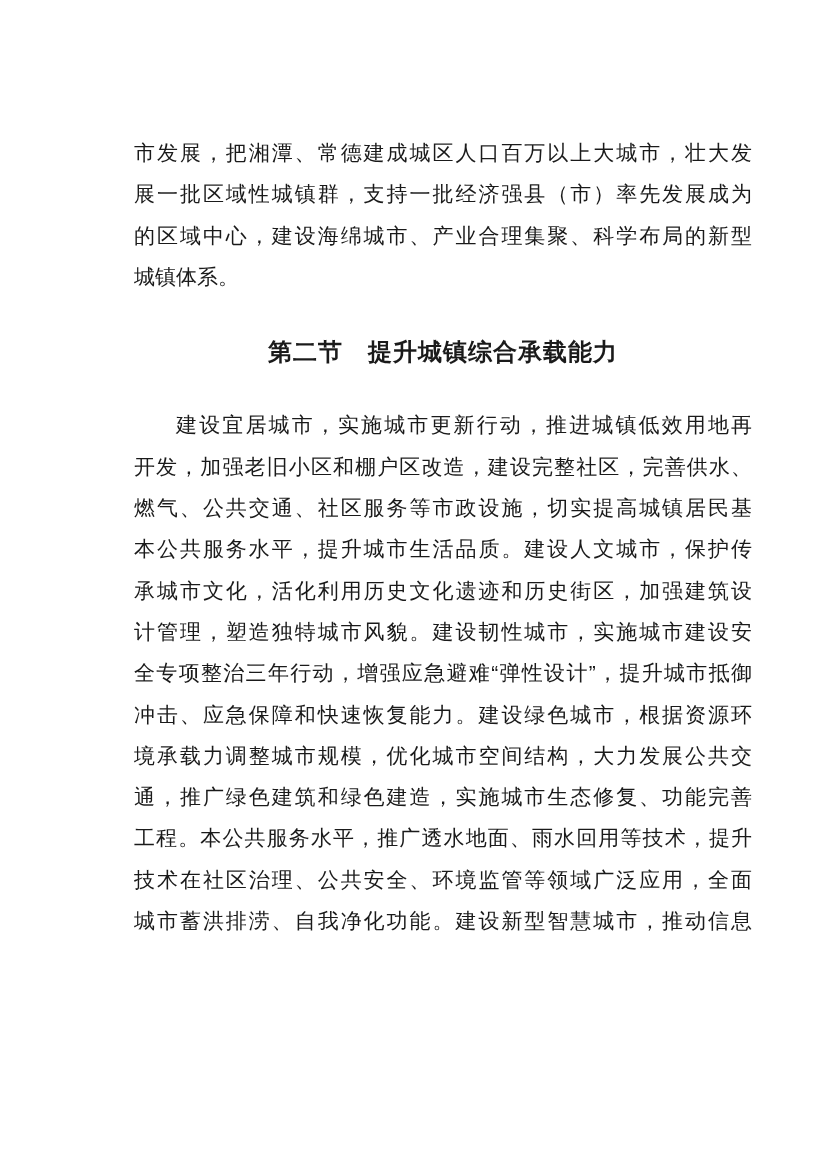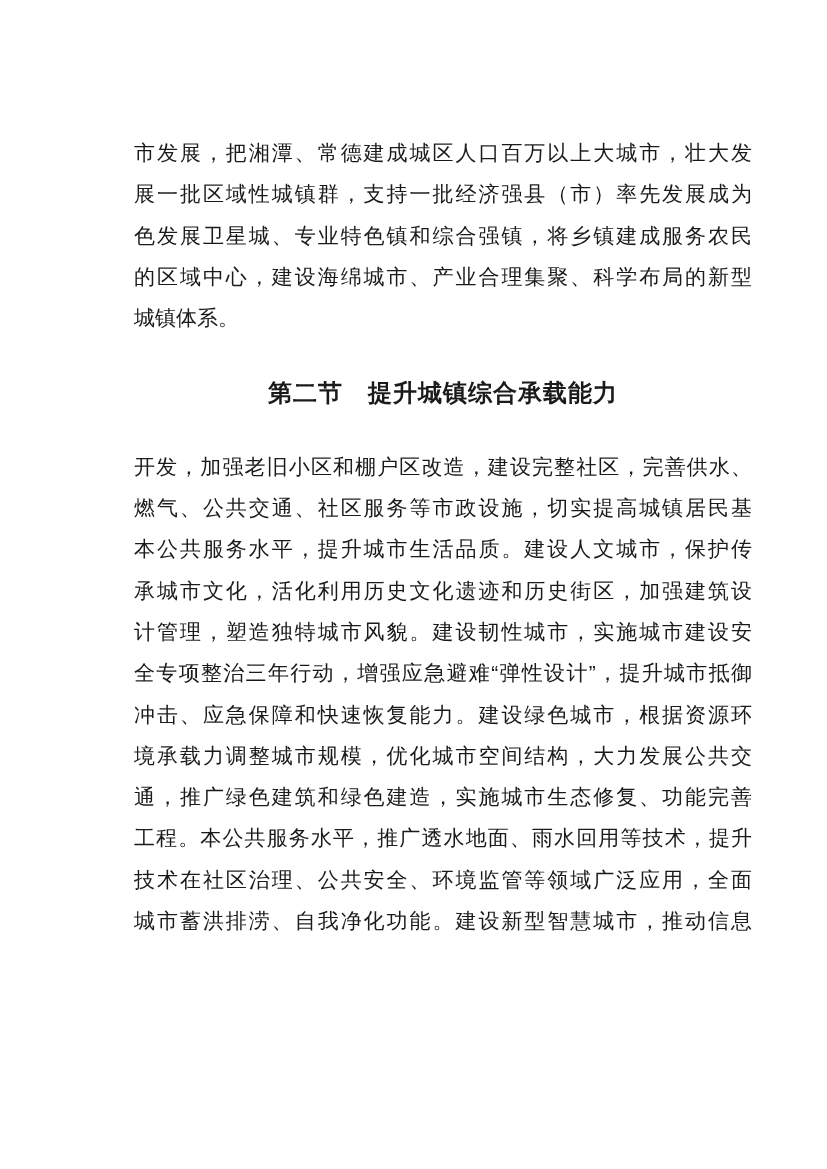--- a/index.html
+++ b/index.html
@@ -66,28 +66,28 @@
 </style>
 </head>
 <body>
 
 <div class="page">
   <div class="text-block">
 
     <div class="para">
       <div class="line">市发展，把湘潭、常德建成城区人口百万以上大城市，壮大发</div>
       <div class="line">展一批区域性城镇群，支持一批经济强县（市）率先发展成为</div>
-      <div class="line">色发展卫星城、专业特色镇和综合强镇，将乡镇建成服务农民</div>
       <div class="line">的区域中心，建设海绵城市、产业合理集聚、科学布局的新型</div>
       <div class="line last-line">城镇体系。</div>
     </div>
 
     <h2 class="heading">第二节　提升城镇综合承载能力</h2>
 
     <div class="para para-body">
+      <div class="line first-indent">建设宜居城市，实施城市更新行动，推进城镇低效用地再</div>
       <div class="line">开发，加强老旧小区和棚户区改造，建设完整社区，完善供水、</div>
       <div class="line">燃气、公共交通、社区服务等市政设施，切实提高城镇居民基</div>
       <div class="line">本公共服务水平，提升城市生活品质。建设人文城市，保护传</div>
       <div class="line">承城市文化，活化利用历史文化遗迹和历史街区，加强建筑设</div>
       <div class="line">计管理，塑造独特城市风貌。建设韧性城市，实施城市建设安</div>
       <div class="line">全专项整治三年行动，增强应急避难“弹性设计”，提升城市抵御</div>
       <div class="line">冲击、应急保障和快速恢复能力。建设绿色城市，根据资源环</div>
       <div class="line">境承载力调整城市规模，优化城市空间结构，大力发展公共交</div>
       <div class="line">通，推广绿色建筑和绿色建造，实施城市生态修复、功能完善</div>
       <div class="line">工程。本公共服务水平，推广透水地面、雨水回用等技术，提升</div>

